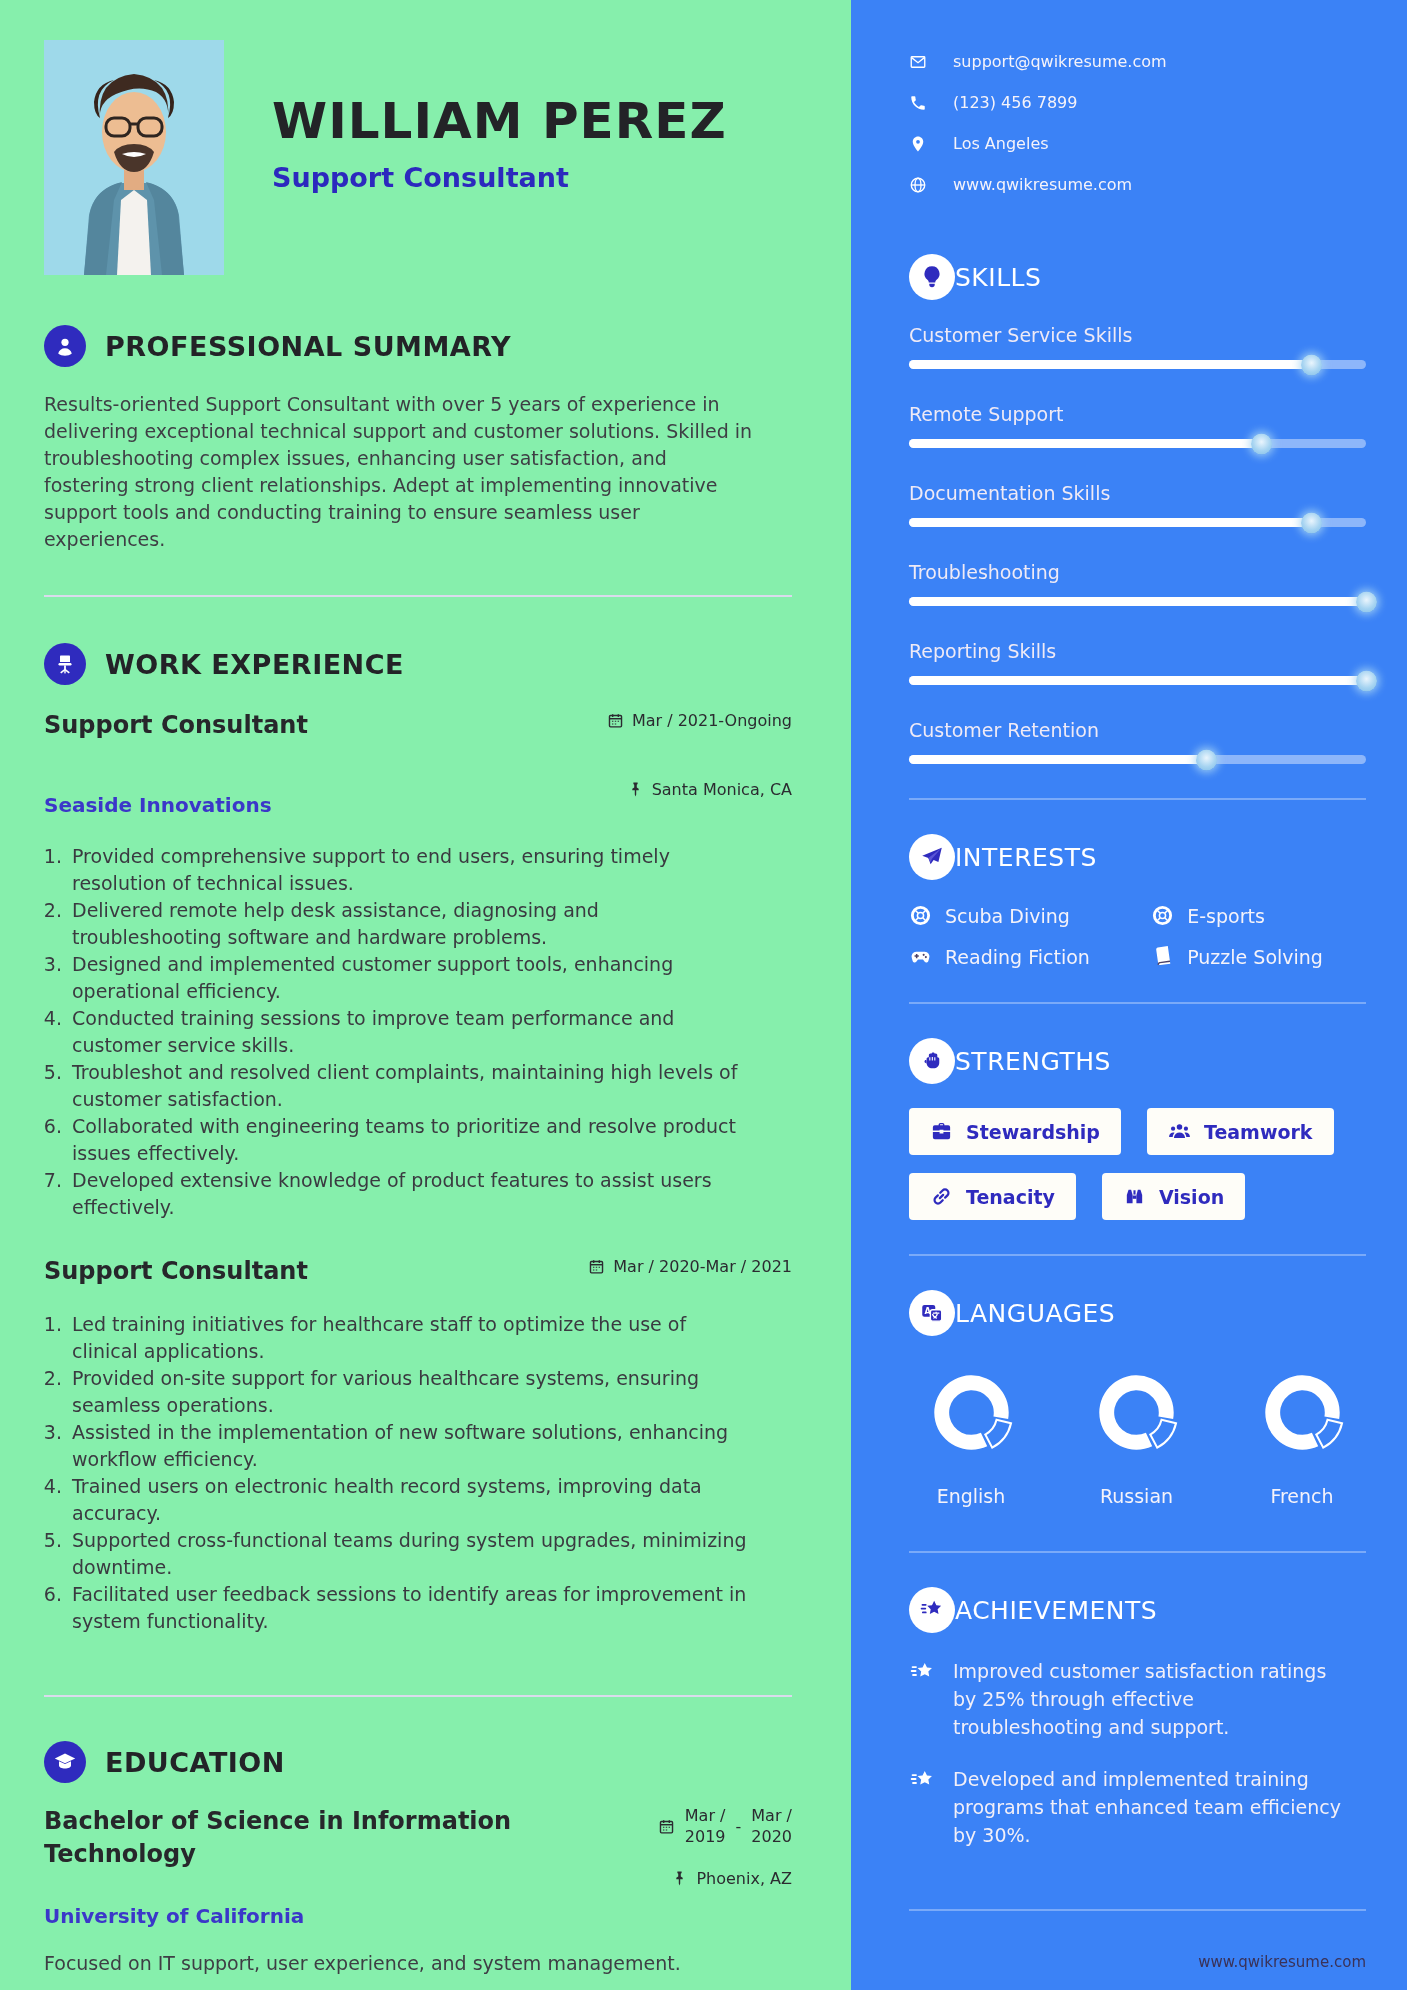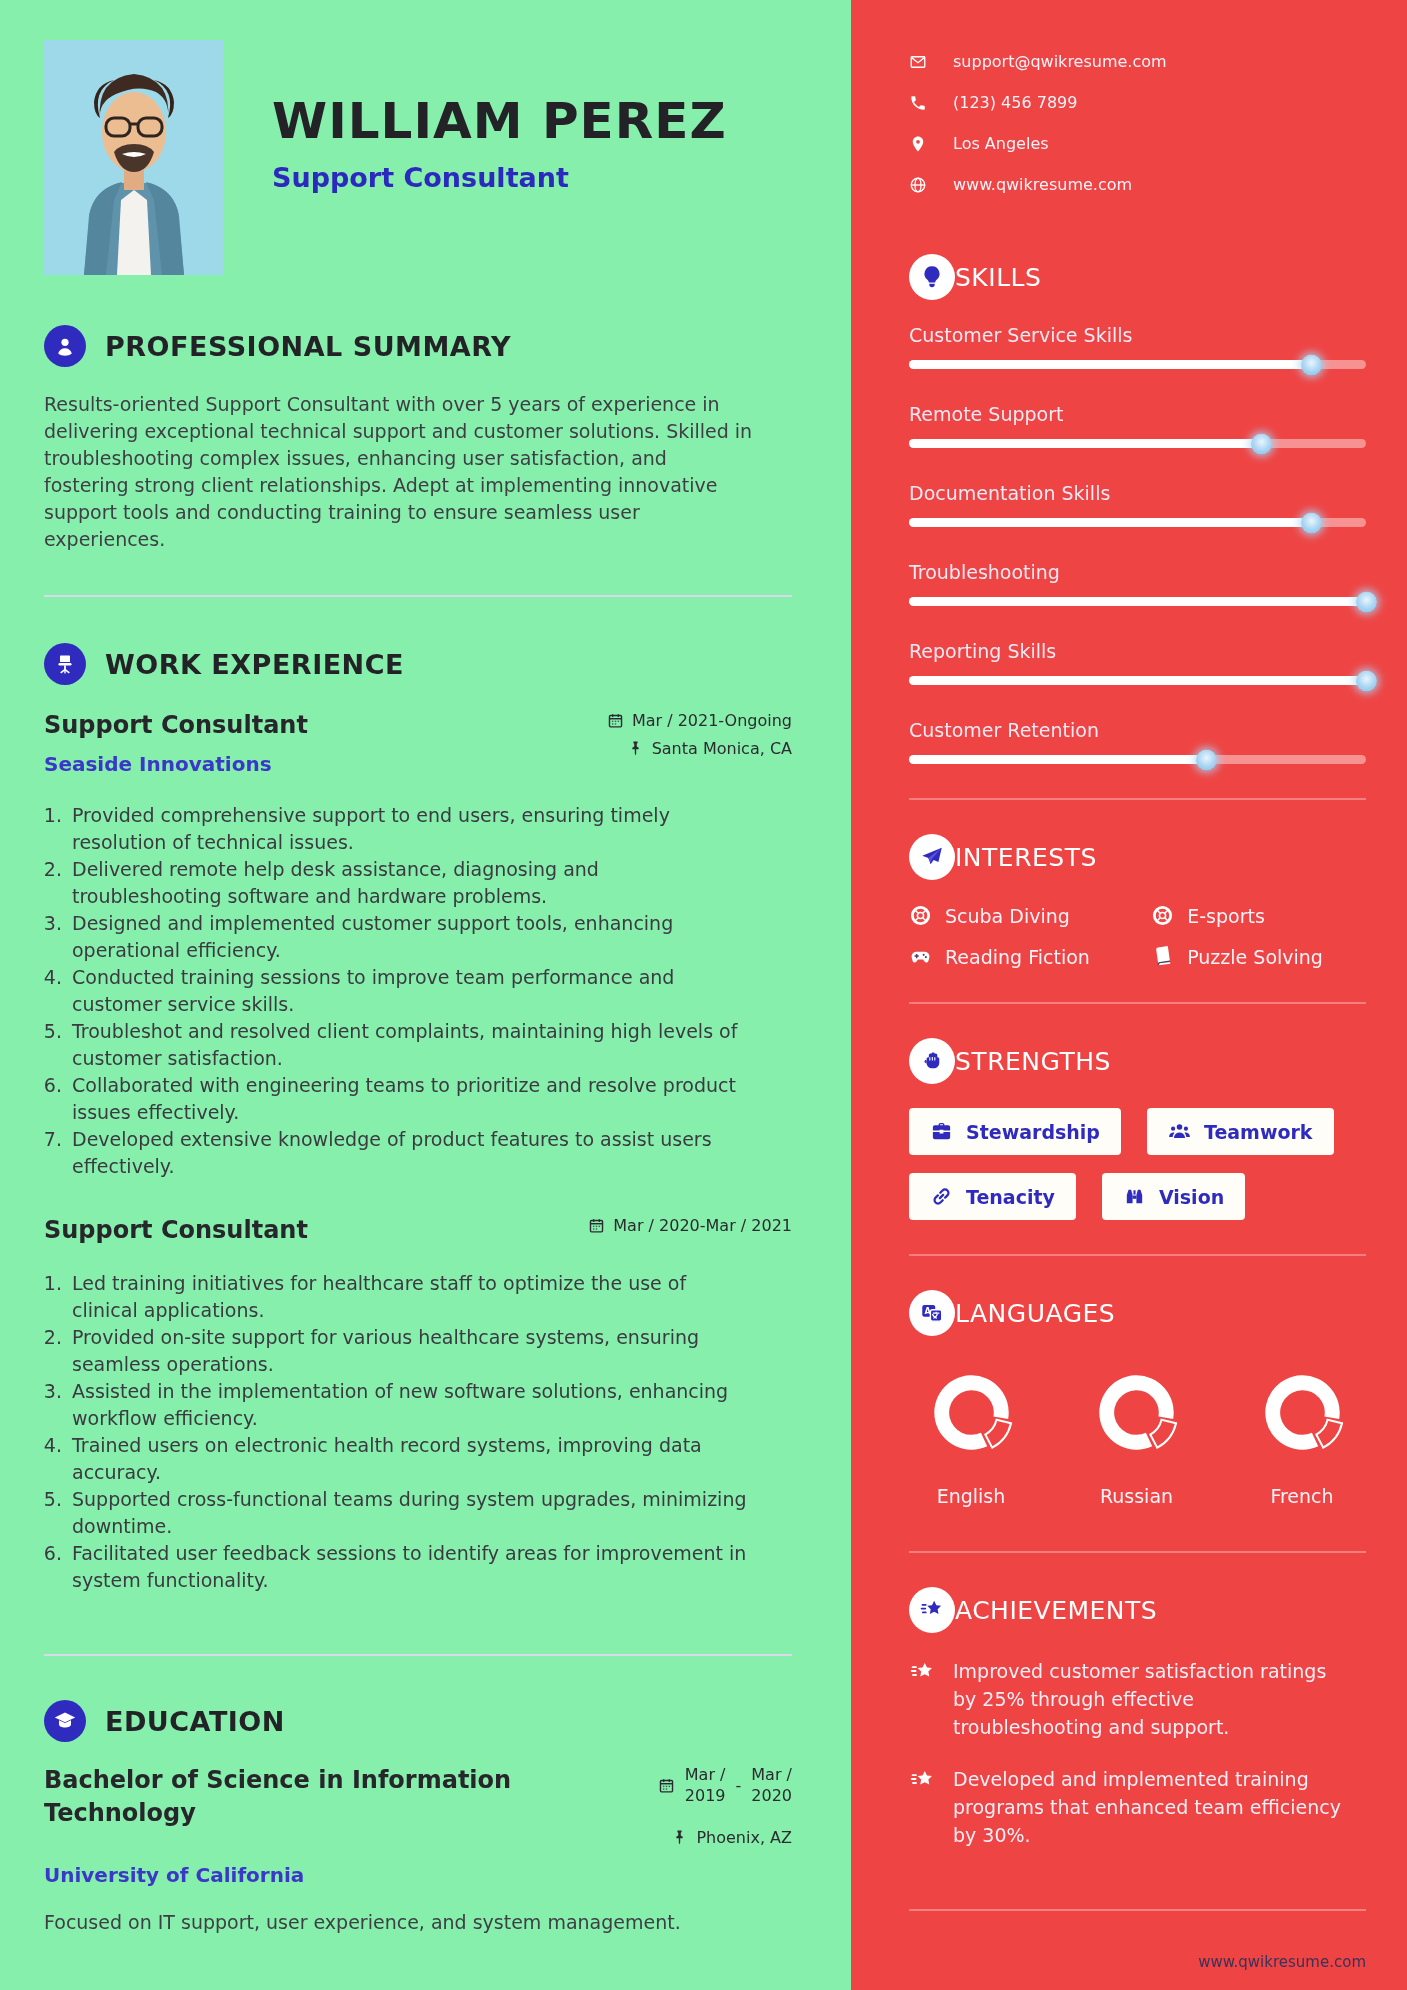--- a/index.html
+++ b/index.html
@@ -25,39 +25,39 @@
 
   hr.ldiv { border:none; height:2px; background:#D9DBEC; margin-top:42px; }
 
   .work-sec .sec-head { margin-top:46px; }
   .job { margin-top:26px; }
   .job-top { display:flex; justify-content:space-between; align-items:flex-start; }
   .job h3 { font-size:24px; font-weight:700; color:#27272B; }
   .company { margin-top:13px; font-size:20px; font-weight:600; color:#3B37C9; cursor:pointer; }
   .meta { font-size:16px; color:#2B2B30; display:flex; align-items:center; justify-content:flex-end; }
   .meta svg { width:17px; height:17px; margin-right:8px; flex:0 0 auto; }
-  .job-sub { display:flex; justify-content:space-between; align-items:flex-start; }
+  .job-sub { display:flex; justify-content:space-between; align-items:flex-start;margin-top:41px; }
   .job ol { margin-top:26px; padding-left:24px; max-width:706px; }
   .job ol li { font-size:19px; line-height:27px; color:#3A3A40; padding-left:4px; }
   .job2 { margin-top:36px; }
 
   .edu-sec .sec-head { margin-top:44px; }
   .edu-top { display:flex; justify-content:space-between; margin-top:22px; }
   .degree { font-size:24px; font-weight:600; color:#27272B; max-width:490px; line-height:33px; }
   .edu-meta { text-align:right; }
   .edu-dates { display:flex; align-items:center; font-size:16px; color:#2B2B30; }
   .edu-dates svg { width:17px; height:17px; margin-right:10px; }
   .d2 { text-align:left; line-height:21px; }
   .dash { margin:0 10px; }
   .edu-loc { margin-top:22px; }
   .school { margin-top:16px; font-size:20px; font-weight:600; color:#3B37C9; cursor:pointer; }
   .edu-desc { margin-top:24px; font-size:19px; color:#3E3E44; }
 
   
-  .sidebar { width:556px; background:#ef4444; padding:52px 41px 0 58px; color:#fff; }
+  .sidebar { width:556px; background:#3b82f6; padding:52px 41px 0 58px; color:#fff; }
   .contact-row { display:flex; align-items:center; margin-bottom:22px; }
   .contact-row svg { width:18px; height:18px; margin-right:26px; flex:0 0 auto; }
   .contact-row span { font-size:16px; color:#F5F3FA; }
 
   .side-head { display:flex; align-items:center; margin-bottom:24px; }
   .wcirc { width:46px; height:46px; border-radius:50%; background:#FFFFFF; display:flex; align-items:center; justify-content:center; flex:0 0 auto; }
   .wcirc svg { width:26px; height:26px; }
   .side-head h2 { font-size:25px; font-weight:400; letter-spacing:.5px; color:#FFFFFF; }
 
   .skills-sec { margin-top:60px; }

